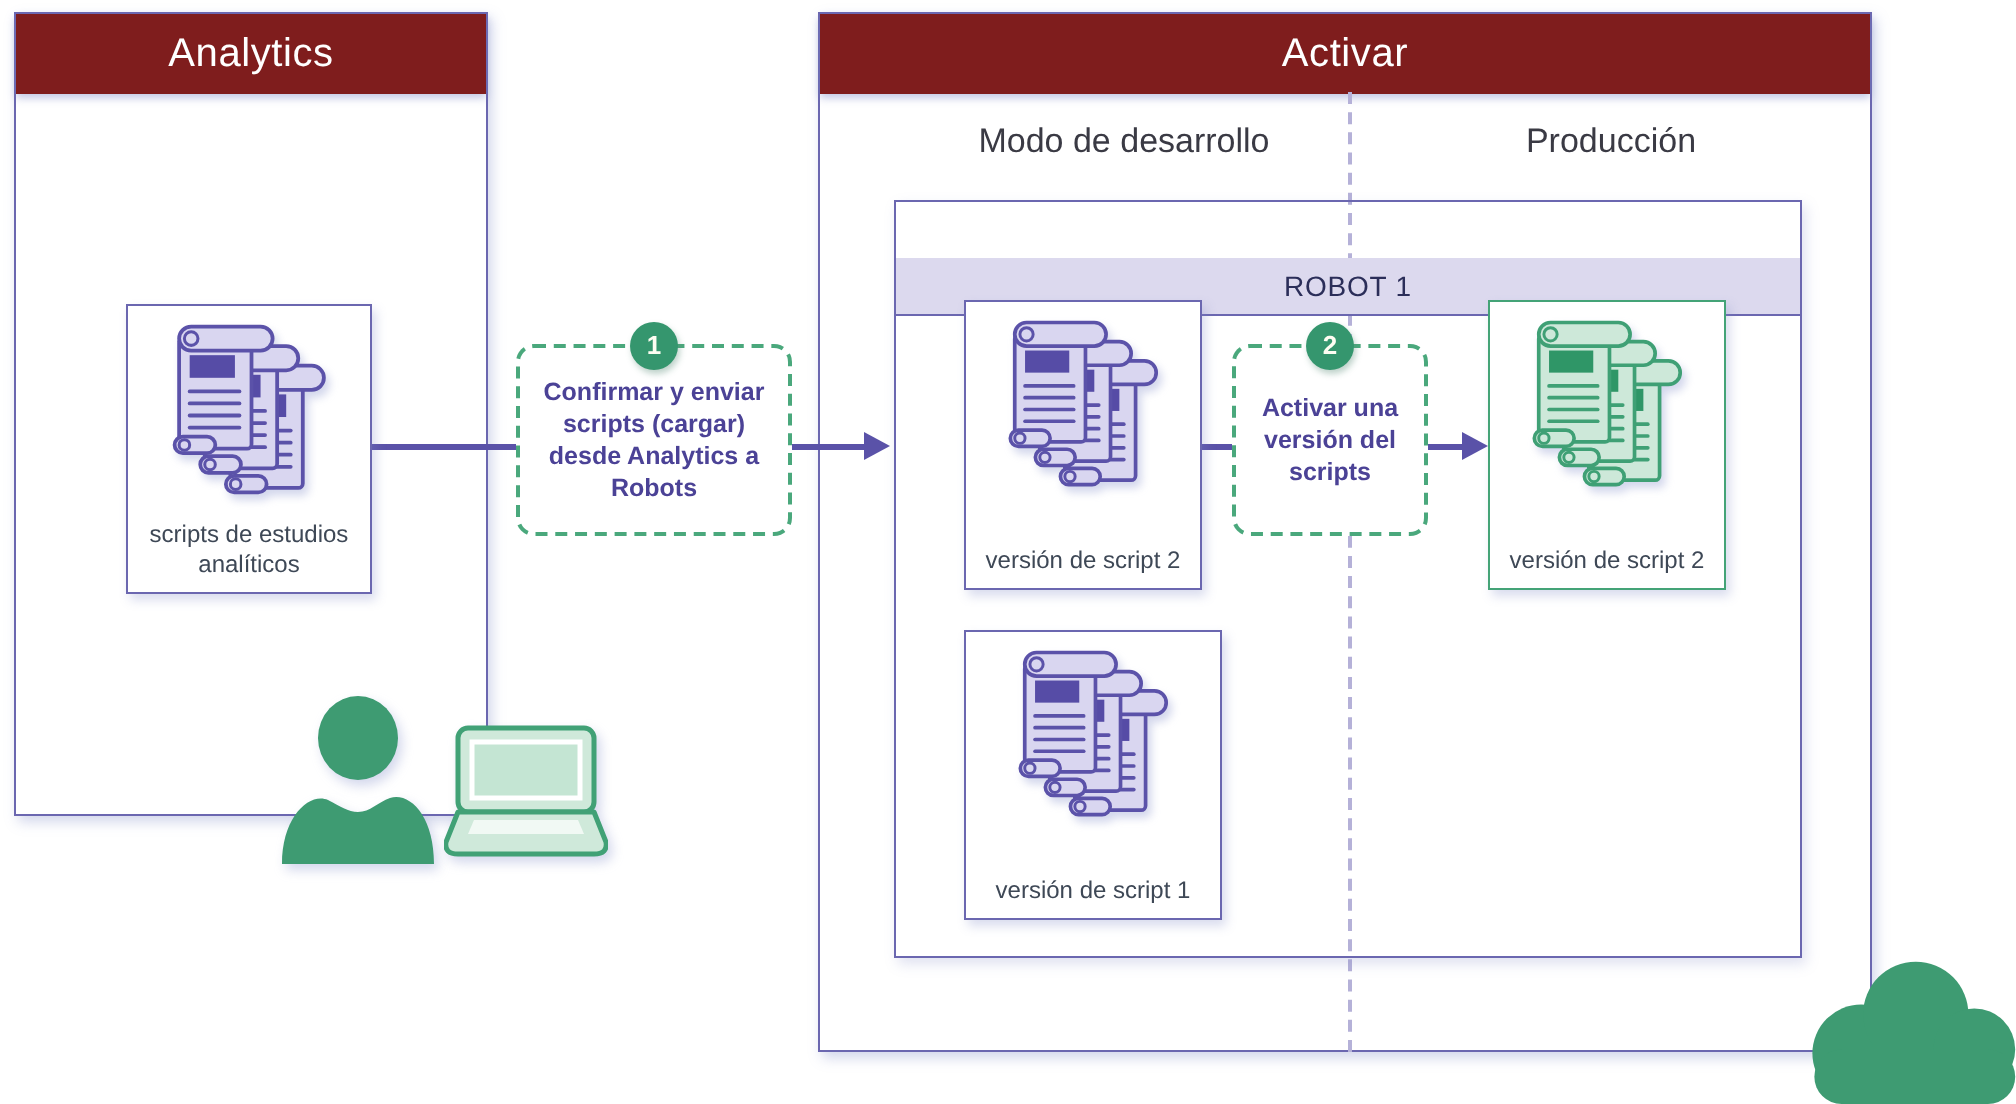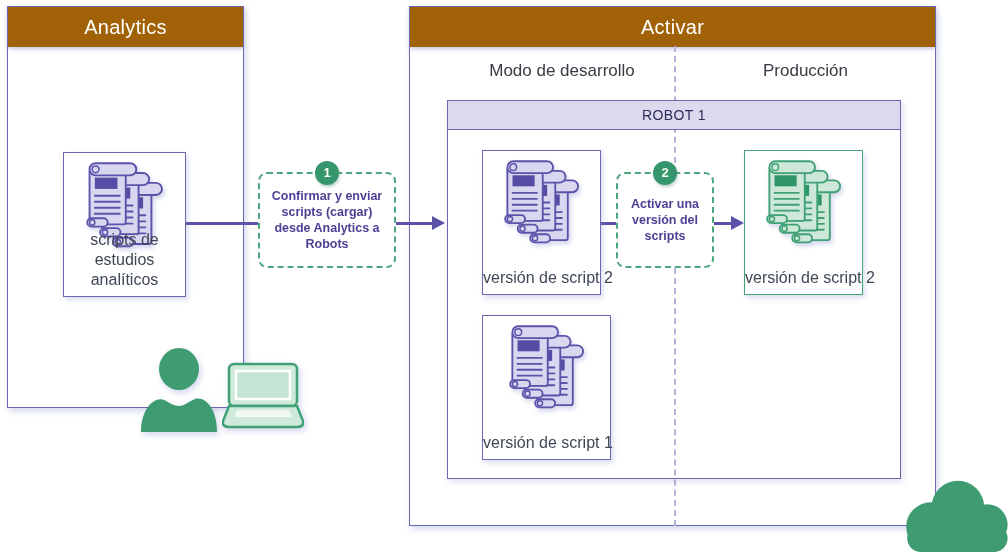--- a/index.html
+++ b/index.html
@@ -7,21 +7,21 @@
     position:relative;width:1008px;height:552px;overflow:hidden;
     font-family:"Liberation Sans", sans-serif;background:#ffffff;
   }
   
   .panel{
     position:absolute;box-sizing:border-box;background:#ffffff;
     border:1.5px solid #6b67b0;
     box-shadow:2px 3px 6px rgba(130,140,200,.35);
   }
   .panel-header{
-    height:40px;background:#a16207;color:#ffffff;
+    height:40px;background:#7f1d1d;color:#ffffff;
     display:flex;align-items:center;justify-content:center;
     font-size:20px;letter-spacing:.3px;
     box-shadow:0 2px 4px rgba(120,130,195,.45);
   }
   .panel-analytics{left:7px;top:6px;width:237px;height:402px;}
   .panel-robots{left:409px;top:6px;width:527px;height:520px;}
 
   .col-label{
     position:absolute;top:61px;font-size:17px;color:#3a3a44;text-align:center;
   }
@@ -35,36 +35,36 @@
 
   
   .robot-box{
     position:absolute;left:447px;top:100px;width:454px;height:379px;
     box-sizing:border-box;border:1.5px solid #6b67b0;z-index:2;
     box-shadow:2px 3px 6px rgba(130,140,200,.25);
   }
   .robot-band{
     height:28px;background:#dcd9ee;border-bottom:1.5px solid #6b67b0;
     display:flex;align-items:center;justify-content:center;
-    font-size:14px;color:#2b2e59;letter-spacing:.4px;
+    font-size:14px;color:#2b2e59;letter-spacing:.4px;margin-top:28px;
   }
 
   
   .node{
     position:absolute;box-sizing:border-box;background:#ffffff;
     border:1.4px solid #6b67b0;z-index:4;
     box-shadow:2px 3px 5px rgba(130,140,200,.30);
   }
   .node.green-border{border-color:#44a377;}
   .node .icon-wrap{
     position:absolute;top:8px;left:0;right:0;display:flex;justify-content:center;
   }
   .node .caption{
     position:absolute;bottom:6px;left:0;right:0;text-align:center;
-    font-size:16px;color:#3e4856;line-height:1.25;white-space:nowrap;
+    font-size:12px;color:#3e4856;line-height:1.25;white-space:nowrap;
   }
   .node.wrapcap .caption{white-space:normal;padding:0 4px;}
   .scripts-icon{
     --body:#d9d6f0;--line:#5b52a9;--accent:#564ca6;
     filter:drop-shadow(2px 3px 2px rgba(130,140,200,.35));
   }
   .scripts-icon.green{--body:#cde8d9;--line:#3fa075;--accent:#2f9667;}
   .s-body{fill:var(--body);stroke:var(--line);stroke-width:2.5;}
   .s-curl{fill:none;stroke:var(--line);stroke-width:2;}
   .s-accent{fill:var(--accent);}

